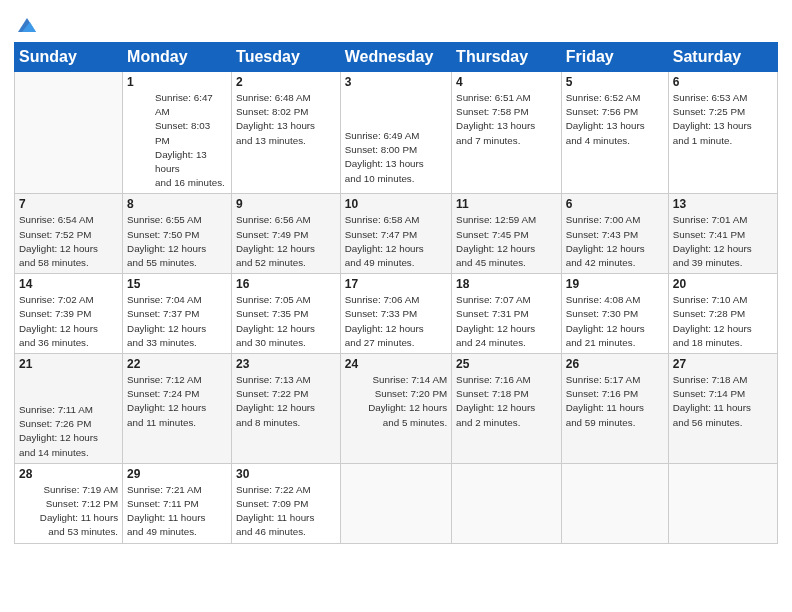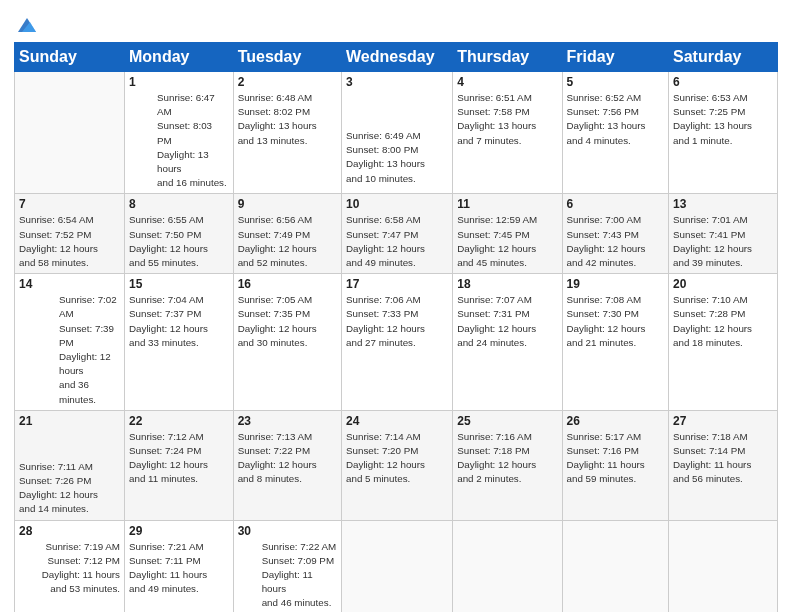--- a/index.html
+++ b/index.html
@@ -225,21 +225,21 @@
             <span class="day-num">13</span>
             <div class="day-info" style="white-space: pre-line;">Sunrise: 7:01 AM
 Sunset: 7:41 PM
 Daylight: 12 hours
 and 39 minutes.</div>
           </td>
         </tr>
         <tr class="row-white">
           <td>
             <span class="day-num">14</span>
-            <div class="day-info" style="white-space: pre-line; margin-left: 40px;">Sunrise: 7:02 AM
+            <div class="day-info" style="white-space: pre-line;">Sunrise: 7:02 AM
 Sunset: 7:39 PM
 Daylight: 12 hours
 and 36 minutes.</div>
           </td>
           <td>
             <span class="day-num">15</span>
             <div class="day-info" style="white-space: pre-line;">Sunrise: 7:04 AM
 Sunset: 7:37 PM
 Daylight: 12 hours
 and 33 minutes.</div>
@@ -260,21 +260,21 @@
           </td>
           <td>
             <span class="day-num">18</span>
             <div class="day-info" style="white-space: pre-line;">Sunrise: 7:07 AM
 Sunset: 7:31 PM
 Daylight: 12 hours
 and 24 minutes.</div>
           </td>
           <td>
             <span class="day-num">19</span>
-            <div class="day-info" style="white-space: pre-line;">Sunrise: 7:08 AM
+            <div class="day-info" style="white-space: pre-line;">Sunrise: 4:08 AM
 Sunset: 7:30 PM
 Daylight: 12 hours
 and 21 minutes.</div>
           </td>
           <td>
             <span class="day-num">20</span>
             <div class="day-info" style="white-space: pre-line;">Sunrise: 7:10 AM
 Sunset: 7:28 PM
 Daylight: 12 hours
 and 18 minutes.</div>
@@ -297,21 +297,21 @@
           </td>
           <td>
             <span class="day-num">23</span>
             <div class="day-info" style="white-space: pre-line;">Sunrise: 7:13 AM
 Sunset: 7:22 PM
 Daylight: 12 hours
 and 8 minutes.</div>
           </td>
           <td>
             <span class="day-num">24</span>
-            <div class="day-info" style="white-space: pre-line;">Sunrise: 7:14 AM
+            <div class="day-info" style="white-space: pre-line; text-align: right;">Sunrise: 7:14 AM
 Sunset: 7:20 PM
 Daylight: 12 hours
 and 5 minutes.</div>
           </td>
           <td>
             <span class="day-num">25</span>
             <div class="day-info" style="white-space: pre-line;">Sunrise: 7:16 AM
 Sunset: 7:18 PM
 Daylight: 12 hours
 and 2 minutes.</div>
@@ -341,21 +341,21 @@
           </td>
           <td>
             <span class="day-num">29</span>
             <div class="day-info" style="white-space: pre-line;">Sunrise: 7:21 AM
 Sunset: 7:11 PM
 Daylight: 11 hours
 and 49 minutes.</div>
           </td>
           <td>
             <span class="day-num">30</span>
-            <div class="day-info" style="white-space: pre-line; margin-left: 24px;">Sunrise: 7:22 AM
+            <div class="day-info" style="white-space: pre-line;">Sunrise: 7:22 AM
 Sunset: 7:09 PM
 Daylight: 11 hours
 and 46 minutes.</div>
           </td>
           <td class="empty"></td>
           <td class="empty"></td>
           <td class="empty"></td>
           <td class="empty"></td>
         </tr>
       </tbody>

